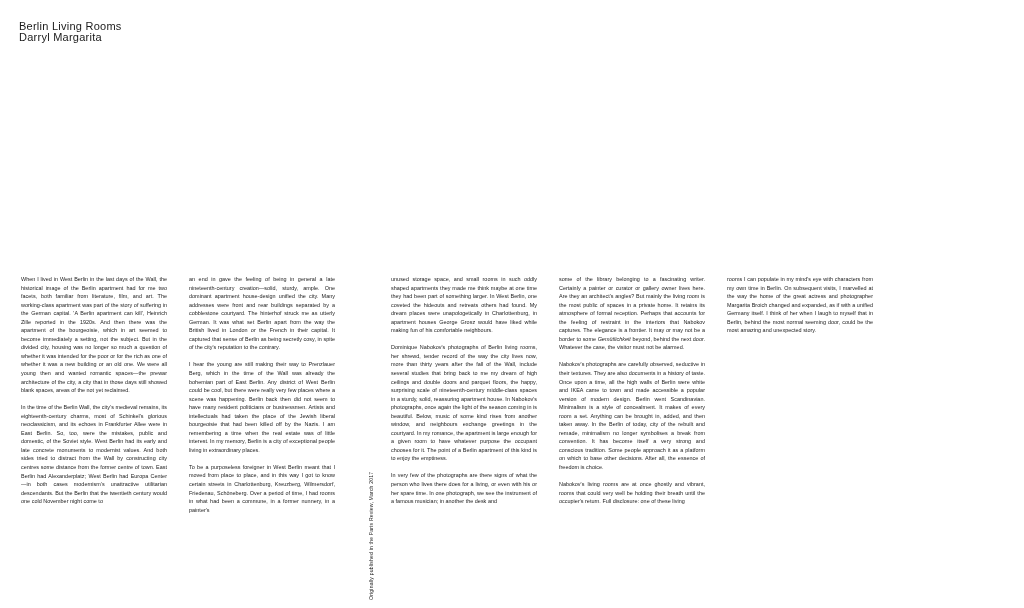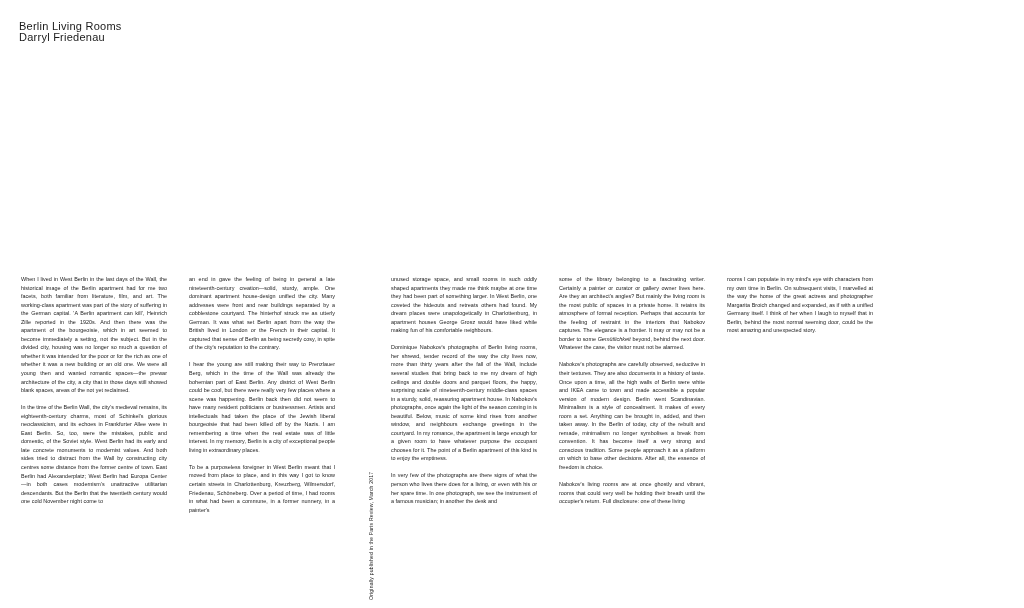--- a/index.html
+++ b/index.html
@@ -81,21 +81,21 @@
     font-style: italic;
   }
 </style>
 </head>
 <body>
 
 <div class="page">
 
   <div class="header">
     <div>Berlin Living Rooms</div>
-    <div>Darryl Friedenau</div>
+    <div>Darryl Margarita</div>
   </div>
 
   <div class="columns">
     <div class="col">
       <p>When I lived in West Berlin in the last days of the Wall, the historical image of the Berlin apartment had for me two facets, both familiar from literature, film, and art. The working-class apartment was part of the story of suffering in the German capital. 'A Berlin apartment can kill', Heinrich Zille reported in the 1920s. And then there was the apartment of the bourgeoisie, which in art seemed to become immediately a setting, not the subject. But in the divided city, housing was no longer so much a question of whether it was intended for the poor or for the rich as one of whether it was a new building or an old one. We were all young then and wanted romantic spaces—the prewar architecture of the city, a city that in those days still showed blank spaces, areas of the not yet reclaimed.</p>
       <p>In the time of the Berlin Wall, the city's medieval remains, its eighteenth-century charms, most of Schinkel's glorious neoclassicism, and its echoes in Frankfurter Allee were in East Berlin. So, too, were the mistakes, public and domestic, of the Soviet style. West Berlin had its early and late concrete monuments to modernist values. And both sides tried to distract from the Wall by constructing city centres some distance from the former centre of town. East Berlin had Alexanderplatz; West Berlin had Europa Center—in both cases modernism's unattractive utilitarian descendants. But the Berlin that the twentieth century would one cold November night come to</p>
     </div>
     <div class="col">
       <p>an end in gave the feeling of being in general a late nineteenth-century creation—solid, sturdy, ample. One dominant apartment house-design unified the city. Many addresses were front and rear buildings separated by a cobblestone courtyard. The hinterhof struck me as utterly German. It was what set Berlin apart from the way the British lived in London or the French in their capital. It captured that sense of Berlin as being secretly cosy, in spite of the city's reputation to the contrary.</p>
       <p>I hear the young are still making their way to Prenzlauer Berg, which in the time of the Wall was already the bohemian part of East Berlin. Any district of West Berlin could be cool, but there were really very few places where a scene was happening. Berlin back then did not seem to have many resident politicians or businessmen. Artists and intellectuals had taken the place of the Jewish liberal bourgeoisie that had been killed off by the Nazis. I am remembering a time when the real estate was of little interest. In my memory, Berlin is a city of exceptional people living in extraordinary places.</p>

